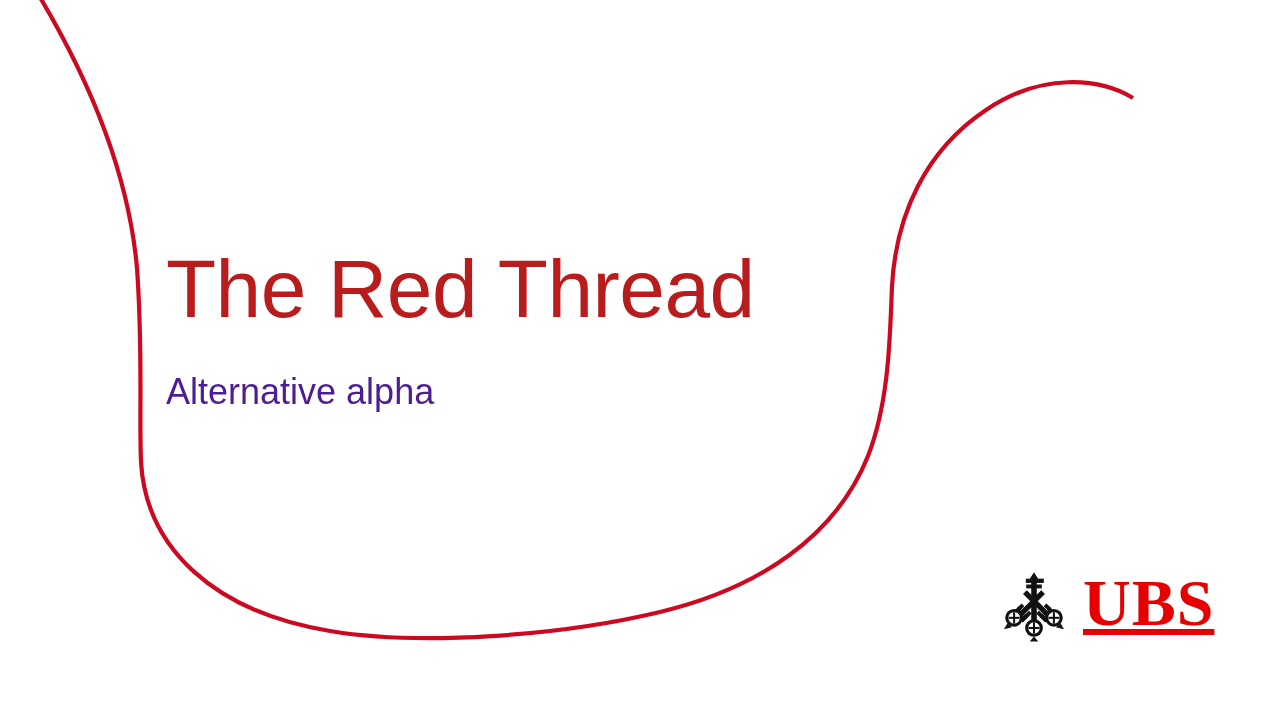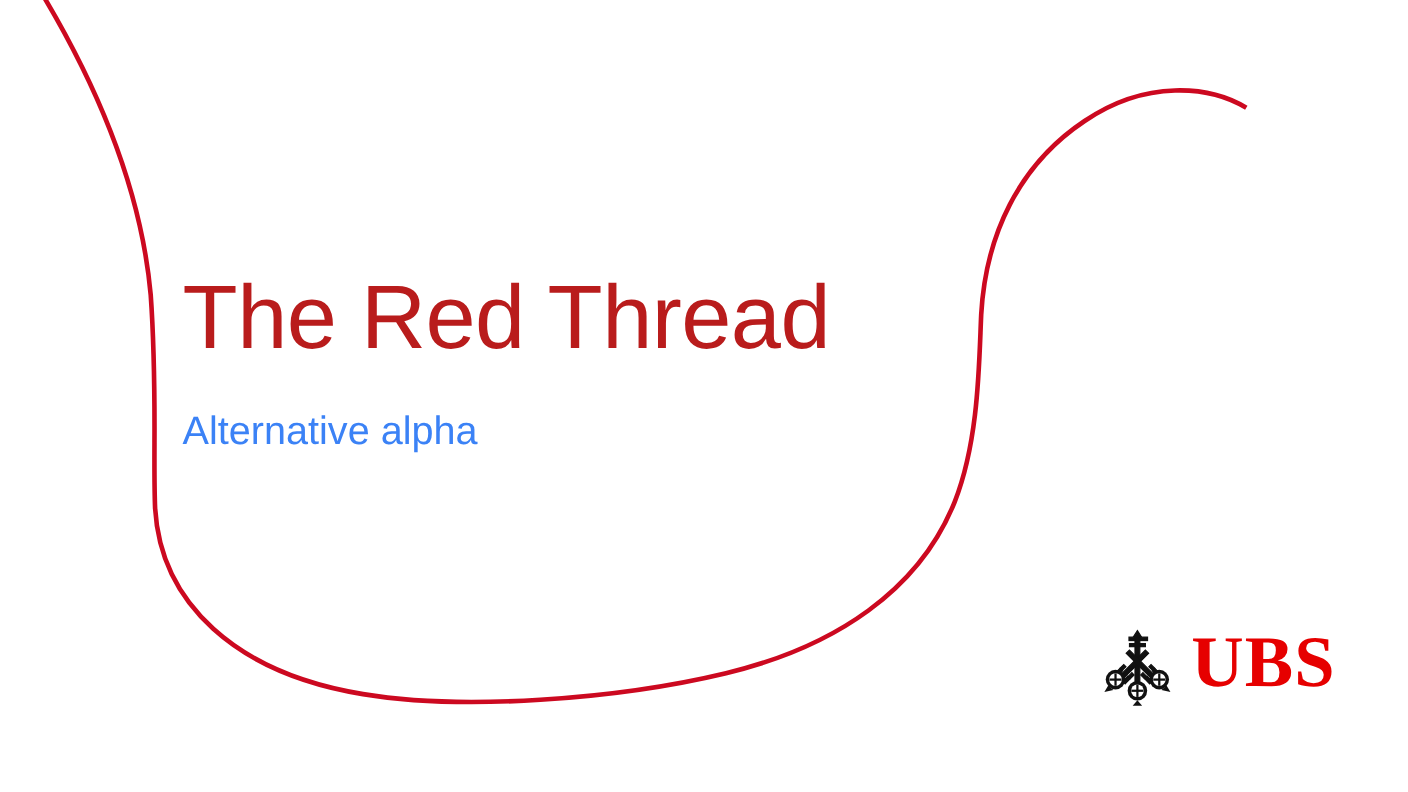--- a/index.html
+++ b/index.html
@@ -39,21 +39,21 @@
     letter-spacing: -0.5px;
     color: #b91c1c;
     margin: 0;
     white-space: nowrap;
   }
   .slide-subtitle {
     font-family: "Liberation Sans", sans-serif;
     font-size: 36px;
     font-weight: 300;
     line-height: 1.0;
-    color: #3b82f6;
+    color: #4c1d95;
     margin: 0;
     padding-top: 44px;
     white-space: nowrap;
   }
   .ubs-logo {
     position: absolute;
     left: 995px;
     top: 562px;
     width: 225px;
     height: 82px;
@@ -142,16 +142,16 @@
         <rect x="17.5" y="67.7" width="14" height="2.6" fill="#111111" stroke="none"></rect>
         <polygon points="16,76 11.5,83.5 22,81" fill="#111111" stroke="none"></polygon>
 
         <circle cx="75.5" cy="69" r="11.4" fill="#111111" stroke="none"></circle>
         <circle cx="75.5" cy="69" r="7.4" fill="#ffffff" stroke="none"></circle>
         <rect x="74.2" y="61.8" width="2.6" height="14.4" fill="#111111" stroke="none"></rect>
         <rect x="68.5" y="67.7" width="14" height="2.6" fill="#111111" stroke="none"></rect>
         <polygon points="84,76 88.5,83.5 78,81" fill="#111111" stroke="none"></polygon>
       </g>
     </svg>
-    <span class="ubs-wordmark" style="color: rgb(230, 0, 0);">UBS</span>
+    <span class="ubs-wordmark" style="color: rgb(230, 0, 0); text-decoration: underline;">UBS</span>
   </div>
 
 </div>
 
 </body></html>

